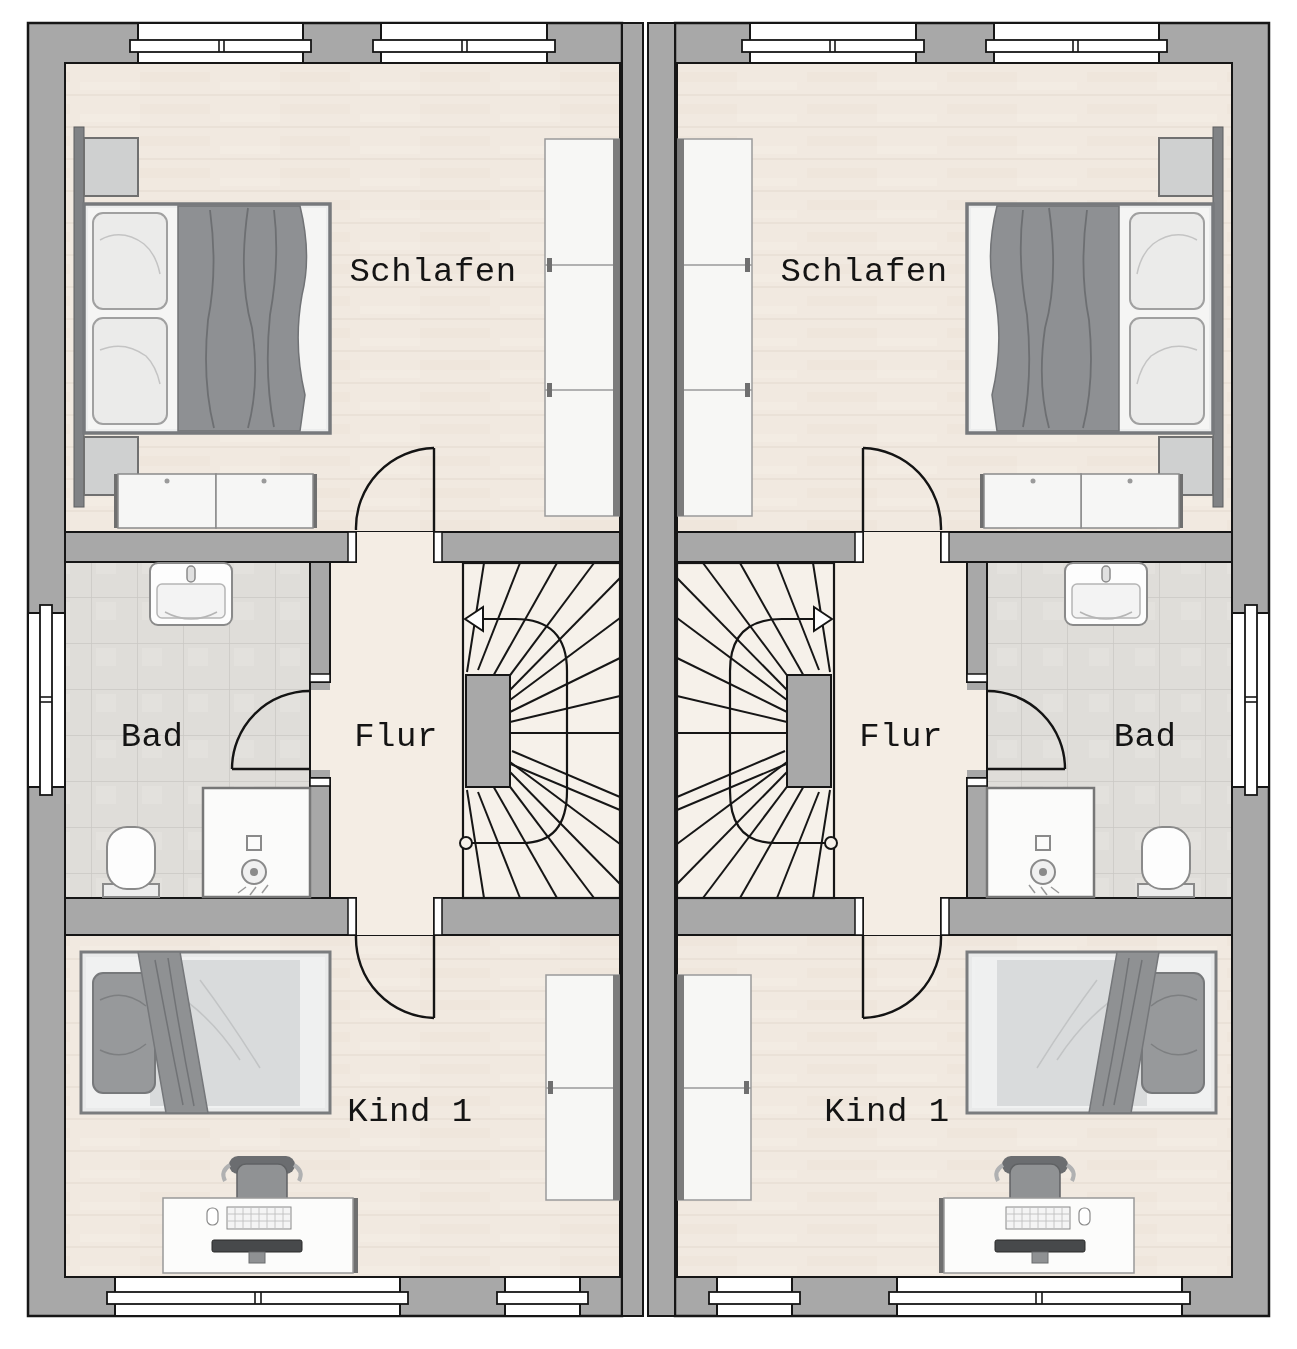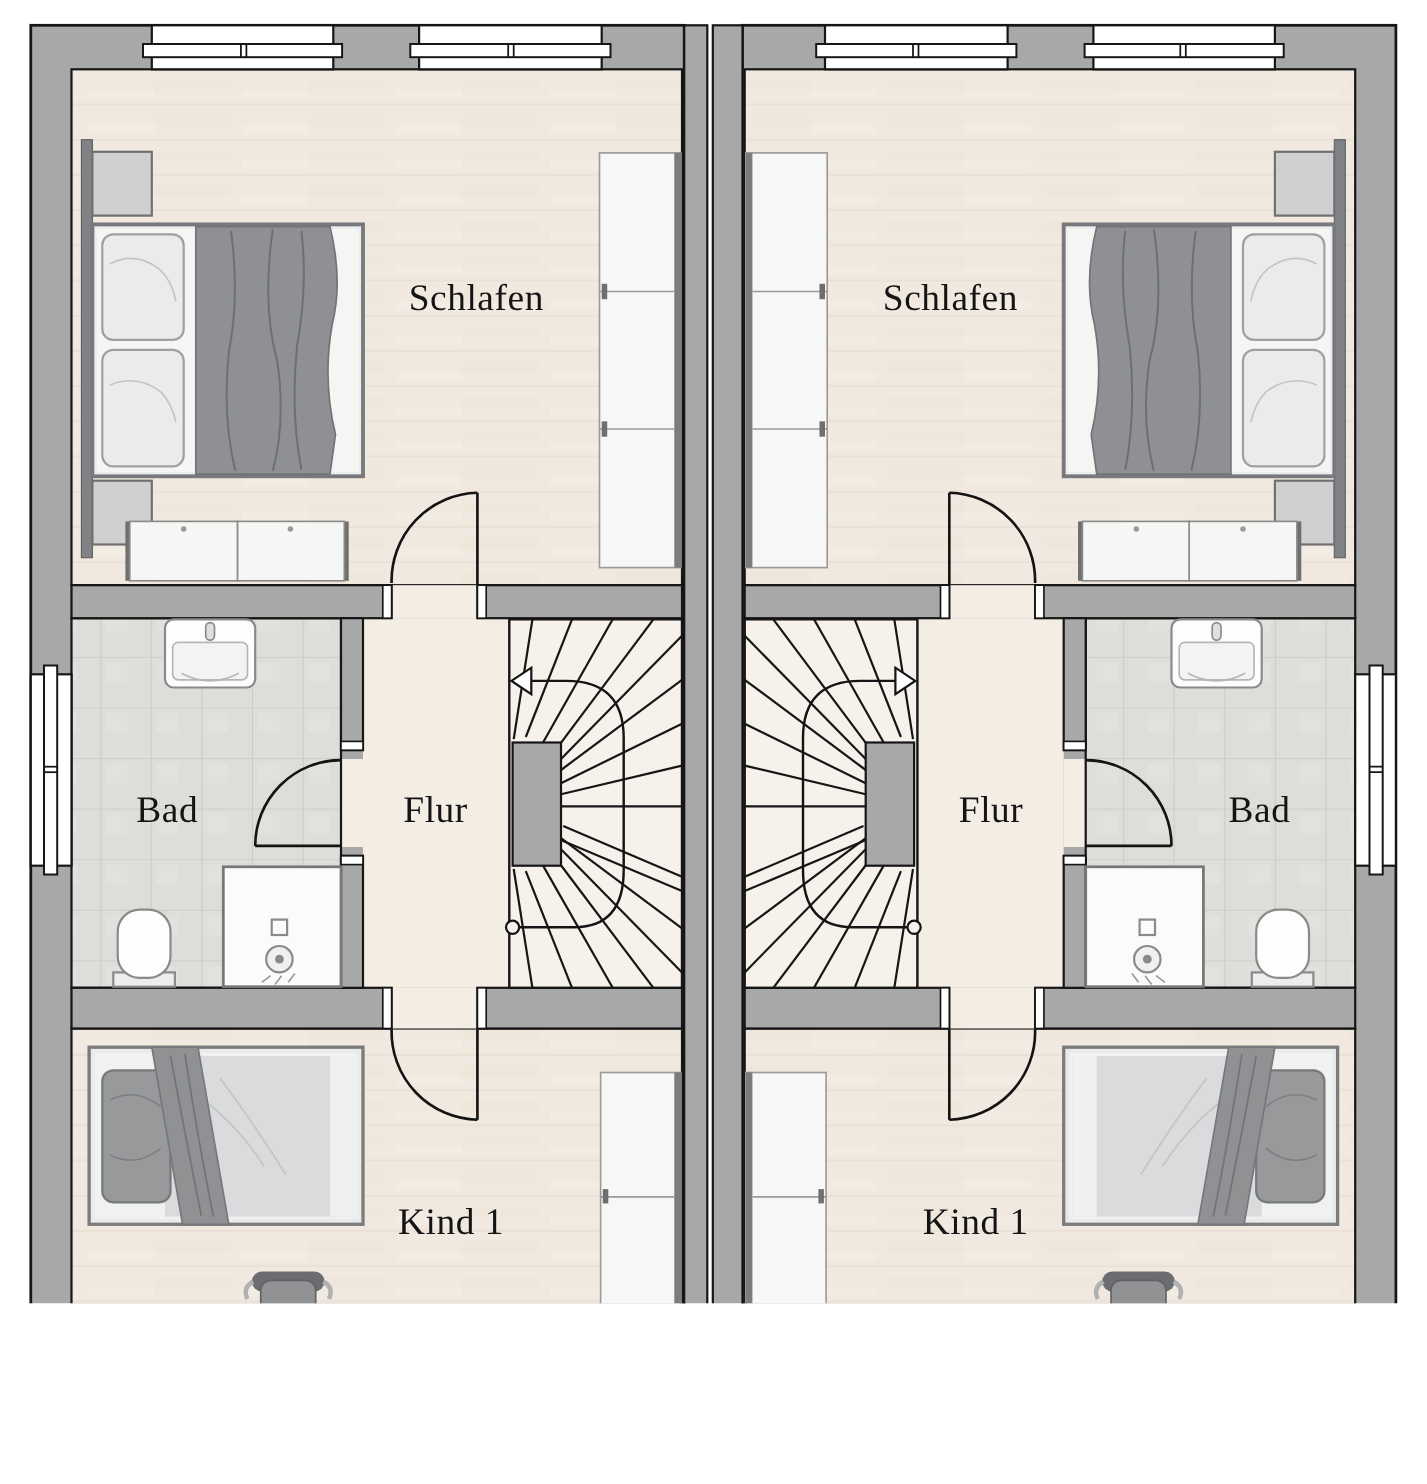--- a/index.html
+++ b/index.html
@@ -1,20 +1,20 @@
 <!DOCTYPE html>
 <html><head>
 <meta charset="utf-8">
 <style>
   html,body{margin:0;padding:0;background:#ffffff;}
   .plan-wrap{
     position:relative;
-    width:1297px;height:1185px;
+    width:1297px;height:1349px;
     background:#ffffff;
-    font-family:Liberation Serif, serif;
+    font-family:Liberation Mono, monospace;
     overflow:hidden;
   }
   .plan-wrap svg{position:absolute;left:0;top:0;}
   .lbl{
     position:absolute;
     transform:translate(-50%,-50%);
     font-size:34px;
     color:#141414;
     letter-spacing:.5px;
     white-space:nowrap;

